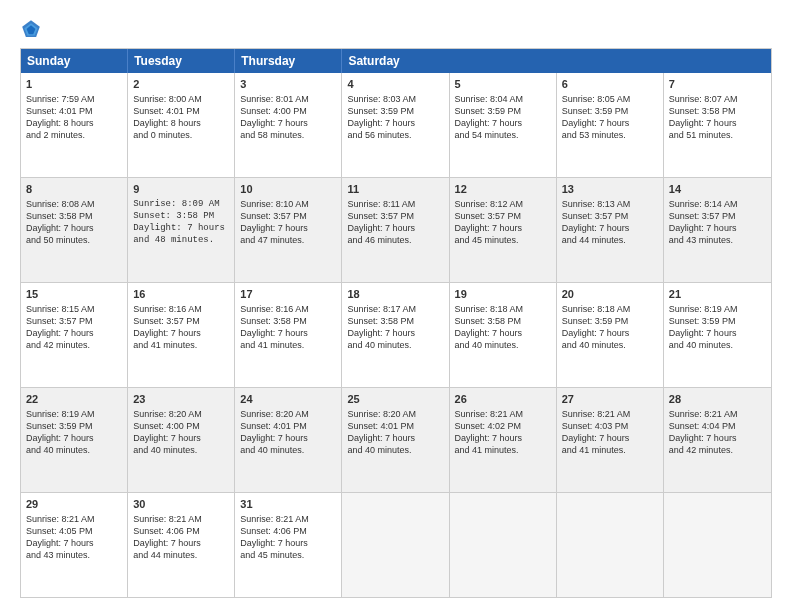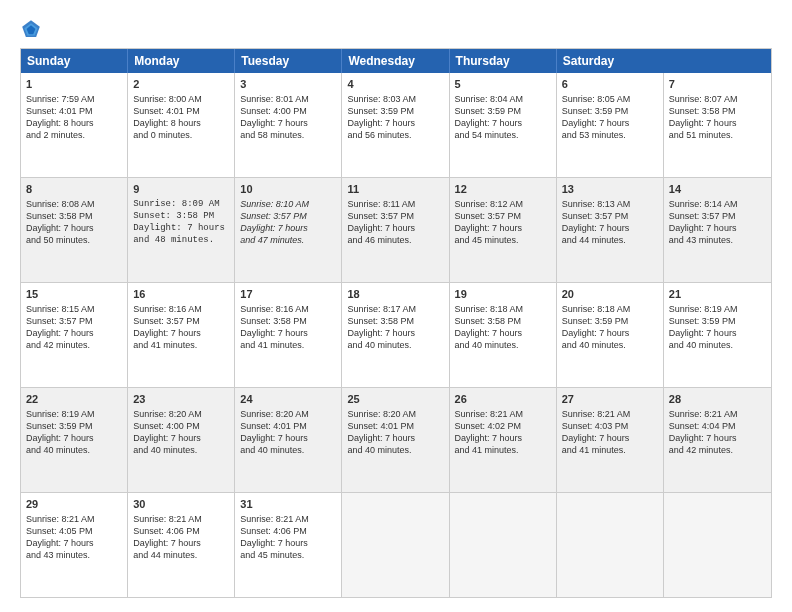--- a/index.html
+++ b/index.html
@@ -127,23 +127,21 @@
     </div>
     <div class="title-block">
       <div class="month-title"></div>
       <div class="location"></div>
     </div>
   </div>
 
   <div class="calendar">
     <div class="cal-header-row" id="header-row">
         <div class="cal-header-cell">Sunday</div>
-        <div class="cal-header-cell">Monday</div>
         <div class="cal-header-cell">Tuesday</div>
-        <div class="cal-header-cell">Wednesday</div>
         <div class="cal-header-cell">Thursday</div>
         <div class="cal-header-cell">Saturday</div>
       </div>
     <div class="cal-body" id="cal-body">
         <div class="cal-week">
           <div class="cal-cell">
             <span class="day-num">1</span>
             <div class="cell-info" style="white-space: pre-line;">Sunrise: 7:59 AM
 Sunset: 4:01 PM
 Daylight: 8 hours
@@ -202,21 +200,21 @@
           </div>
           <div class="cal-cell shaded">
             <span class="day-num">9</span>
             <div class="cell-info" style="white-space: pre-line; font-family: Liberation Mono, monospace;">Sunrise: 8:09 AM
 Sunset: 3:58 PM
 Daylight: 7 hours
 and 48 minutes.</div>
           </div>
           <div class="cal-cell shaded">
             <span class="day-num">10</span>
-            <div class="cell-info" style="white-space: pre-line; font-style: italic;">Sunrise: 8:10 AM
+            <div class="cell-info" style="white-space: pre-line;">Sunrise: 8:10 AM
 Sunset: 3:57 PM
 Daylight: 7 hours
 and 47 minutes.</div>
           </div>
           <div class="cal-cell shaded">
             <span class="day-num">11</span>
             <div class="cell-info" style="white-space: pre-line;">Sunrise: 8:11 AM
 Sunset: 3:57 PM
 Daylight: 7 hours
 and 46 minutes.</div>

